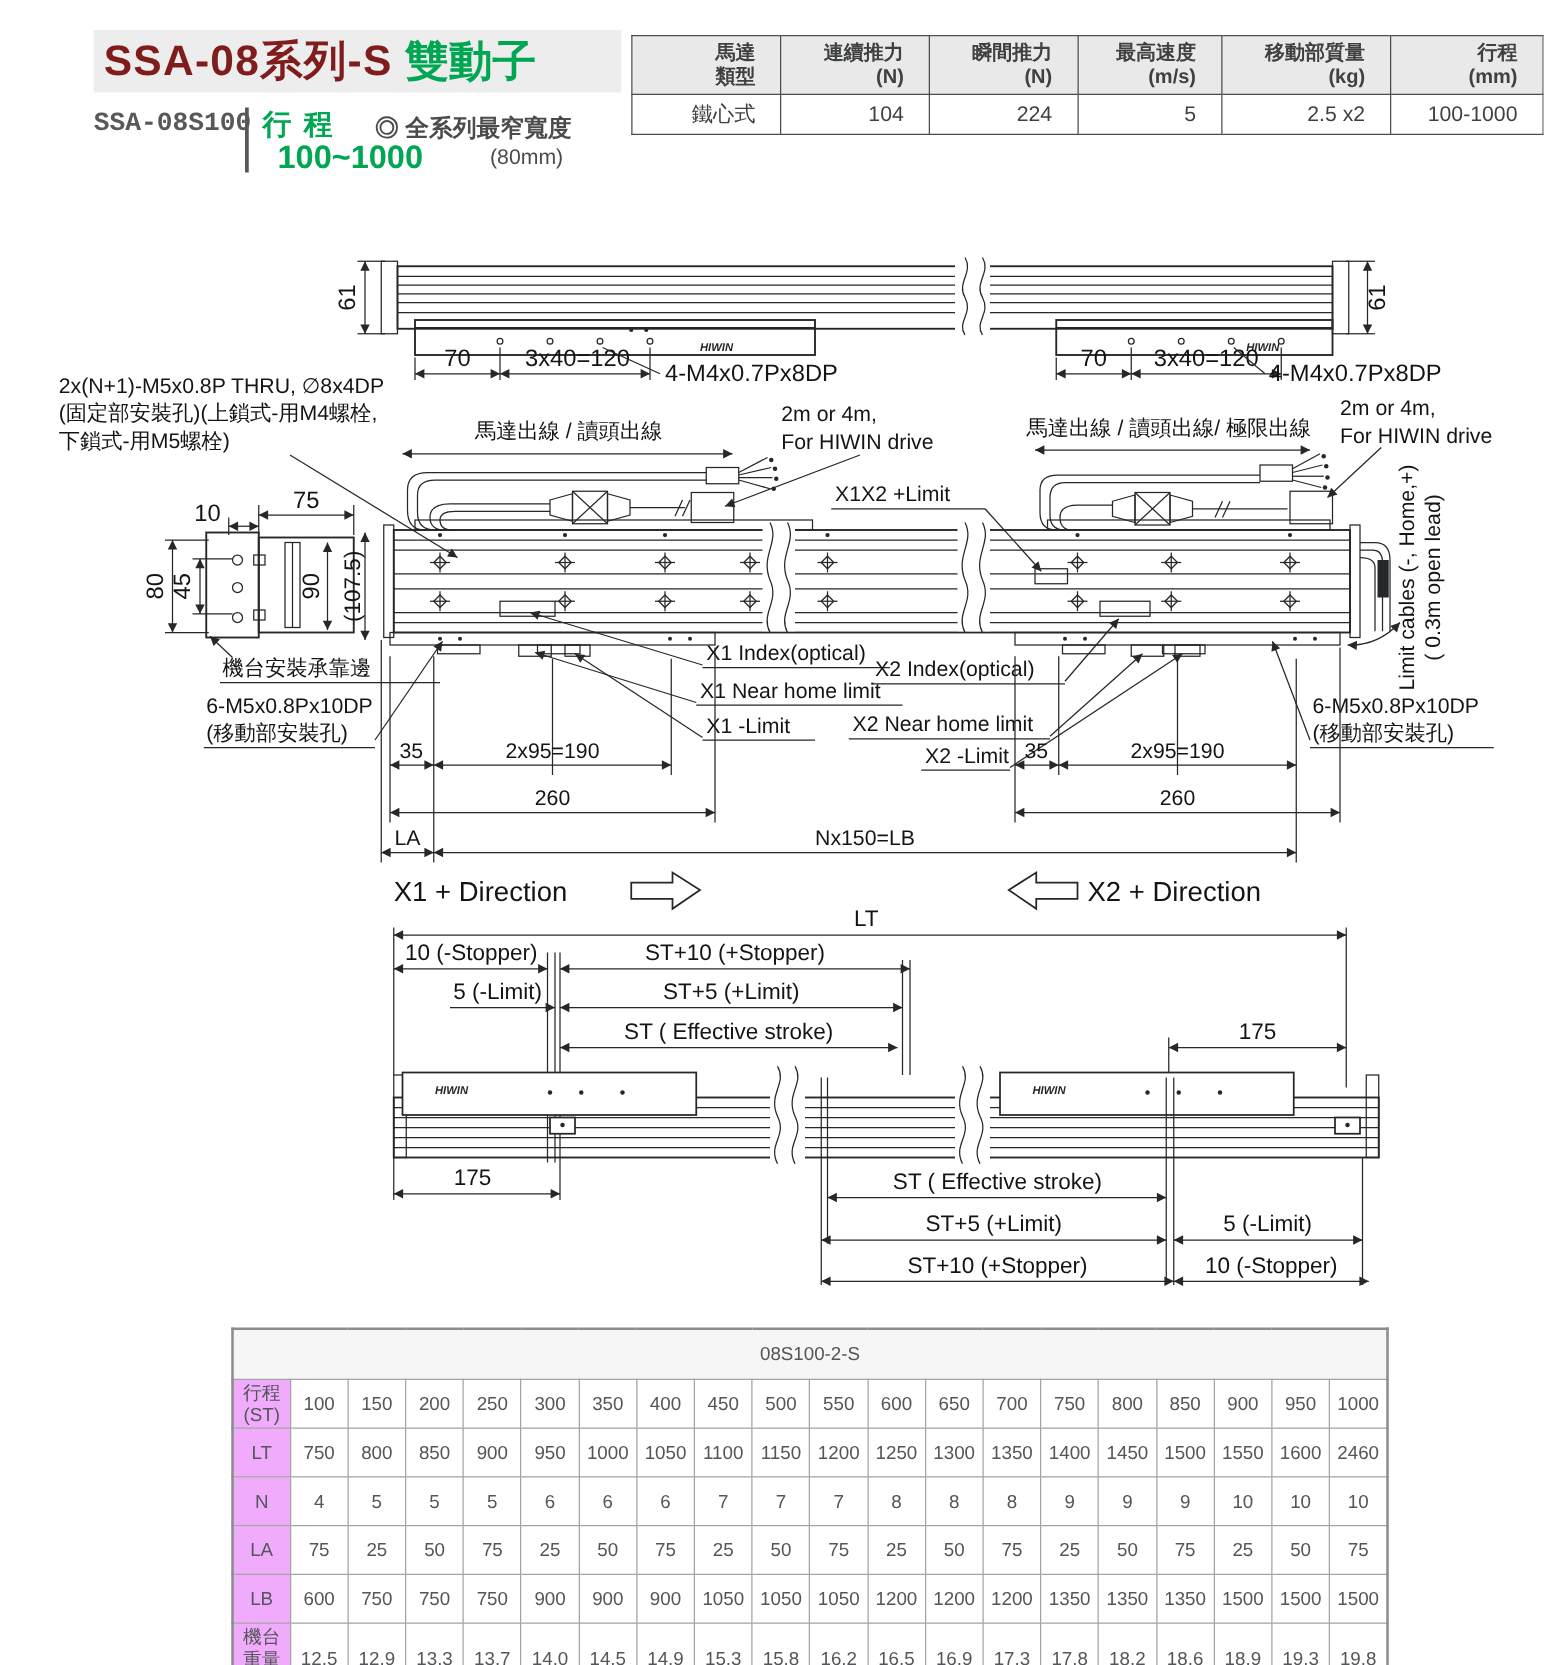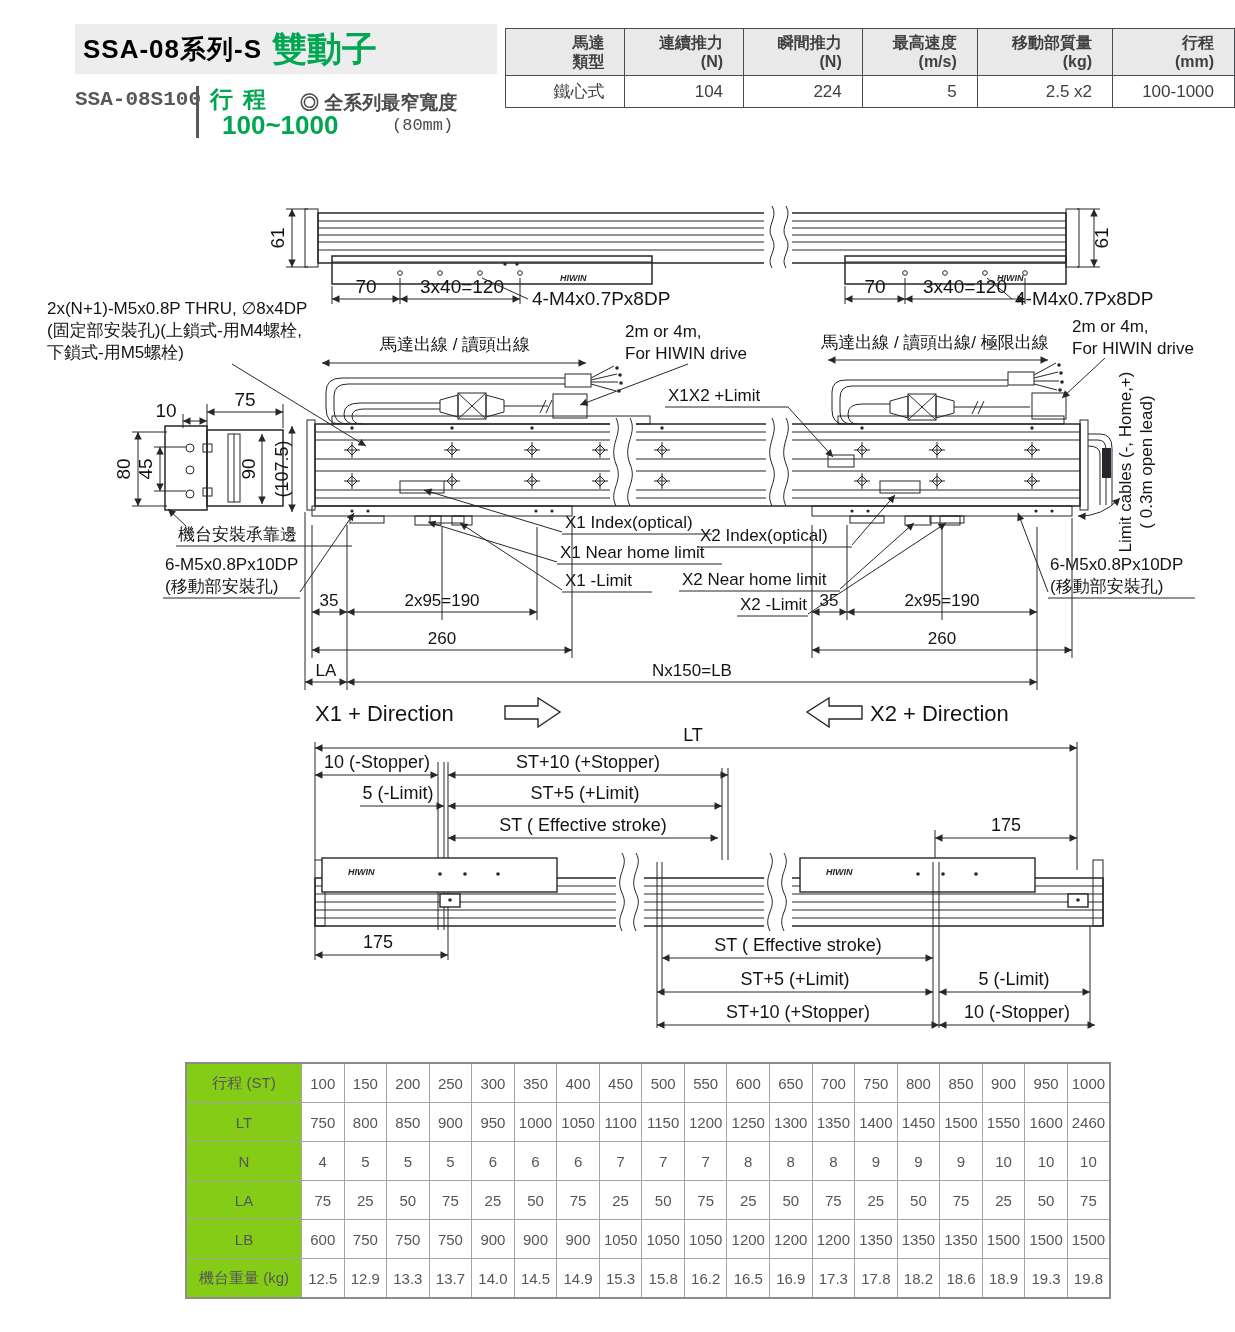--- a/index.html
+++ b/index.html
@@ -1,38 +1,38 @@
 <!DOCTYPE html>
 <html><head>
 <meta charset="utf-8">
 <style>
   html,body{margin:0;padding:0;background:#fff;}
   .page{position:relative;width:1235px;height:1332px;background:#fff;overflow:hidden;
         font-family:"Liberation Sans",sans-serif;color:#3d3e40;}
   
   .title-box{position:absolute;left:75px;top:24px;width:422px;height:50px;background:#ededed;
              display:flex;align-items:center;padding-left:8px;box-sizing:border-box;white-space:nowrap;}
-  .title-main{font-size:26px;font-weight:bold;color:#000000;letter-spacing:1px;}
+  .title-main{font-size:34px;font-weight:bold;color:#7f1d1d;letter-spacing:1px;}
   .title-accent{font-size:35px;font-weight:bold;color:#00a651;margin-left:10px;}
   .model{position:absolute;left:75px;top:88px;font-size:21px;font-weight:bold;color:#57585a;font-family:Liberation Mono, monospace;}
   .vdiv{position:absolute;left:196px;top:86px;width:3px;height:52px;background:#57585a;}
   .stroke-label{position:absolute;left:210px;top:84px;font-size:23px;font-weight:bold;color:#00a651;letter-spacing:10px;}
   .stroke-range{position:absolute;left:222px;top:110px;font-size:26px;font-weight:bold;color:#00a651;}
   .note1{position:absolute;left:300px;top:90px;font-size:19px;font-weight:bold;color:#4a4b4d;text-align:center;}
-  .note2{position:absolute;left:392px;top:116px;font-size:17px;color:#4a4b4d;font-family:Liberation Mono, monospace;}
+  .note2{position:absolute;left:392px;top:116px;font-size:17px;color:#4a4b4d;}
   
   .spec{position:absolute;left:505px;top:28px;border-collapse:collapse;table-layout:fixed;}
   .spec td{border:1.6px solid #4b4c4e;text-align:right;vertical-align:middle;color:#3f4041;padding:1px 20px;}
   .spec .hd{background:#e9e9e9;font-size:16px;font-weight:bold;line-height:1.2;height:44px;}
   .spec .vl{font-size:17px;height:29px;background:#fff;}
   
   .dimtbl{position:absolute;left:185px;top:1062px;border-collapse:collapse;table-layout:fixed;width:926px;}
   .dimtbl td{border:1px solid #a4a4a4;text-align:center;vertical-align:middle;font-size:15px;color:#55565a;height:36px;background:#fff;}
   .dimtbl .ttl{background:#f6f6f6;height:37px;}
-  .dimtbl td.rowlabel{background:#84cc16;width:112px;}
+  .dimtbl td.rowlabel{background:#f0abfc;width:112px;}
   .dimtbl{border:2px solid #8c8c8c;outline:none;}
   
   svg text{fill:#141414;stroke:none;font-family:"Liberation Sans",sans-serif;}
   .st{stroke:#26272a;fill:none;stroke-width:1;}
   .st2{stroke:#26272a;fill:none;stroke-width:1.5;}
   .fl{fill:#26272a;stroke:none;}
   .wm{fill:#fff;stroke:none;}
   .ba{fill:#fff;stroke:#26272a;stroke-width:1.4;}.t17{font-size:17px}.t18{font-size:18px}.t19{font-size:19px}.t22{font-size:22px}
   .logo{font:italic bold 9px "Liberation Sans",sans-serif;fill:#26272a;}
   .mid{text-anchor:middle}
@@ -491,20 +491,23 @@
       <td class="vl">5</td>
       <td class="vl">2.5 x2</td>
       <td class="vl">100-1000</td>
     </tr>
   </tbody>
     </table>
 
   
   <table class="dimtbl">
     <tbody id="dim-body">
+      <tr>
+        <td class="ttl" colspan="20">08S100-2-S</td>
+      </tr>
     <tr>
           <td class="rowlabel">行程 (ST)</td>
           <td>100</td>
           <td>150</td>
           <td>200</td>
           <td>250</td>
           <td>300</td>
           <td>350</td>
           <td>400</td>
           <td>450</td>

